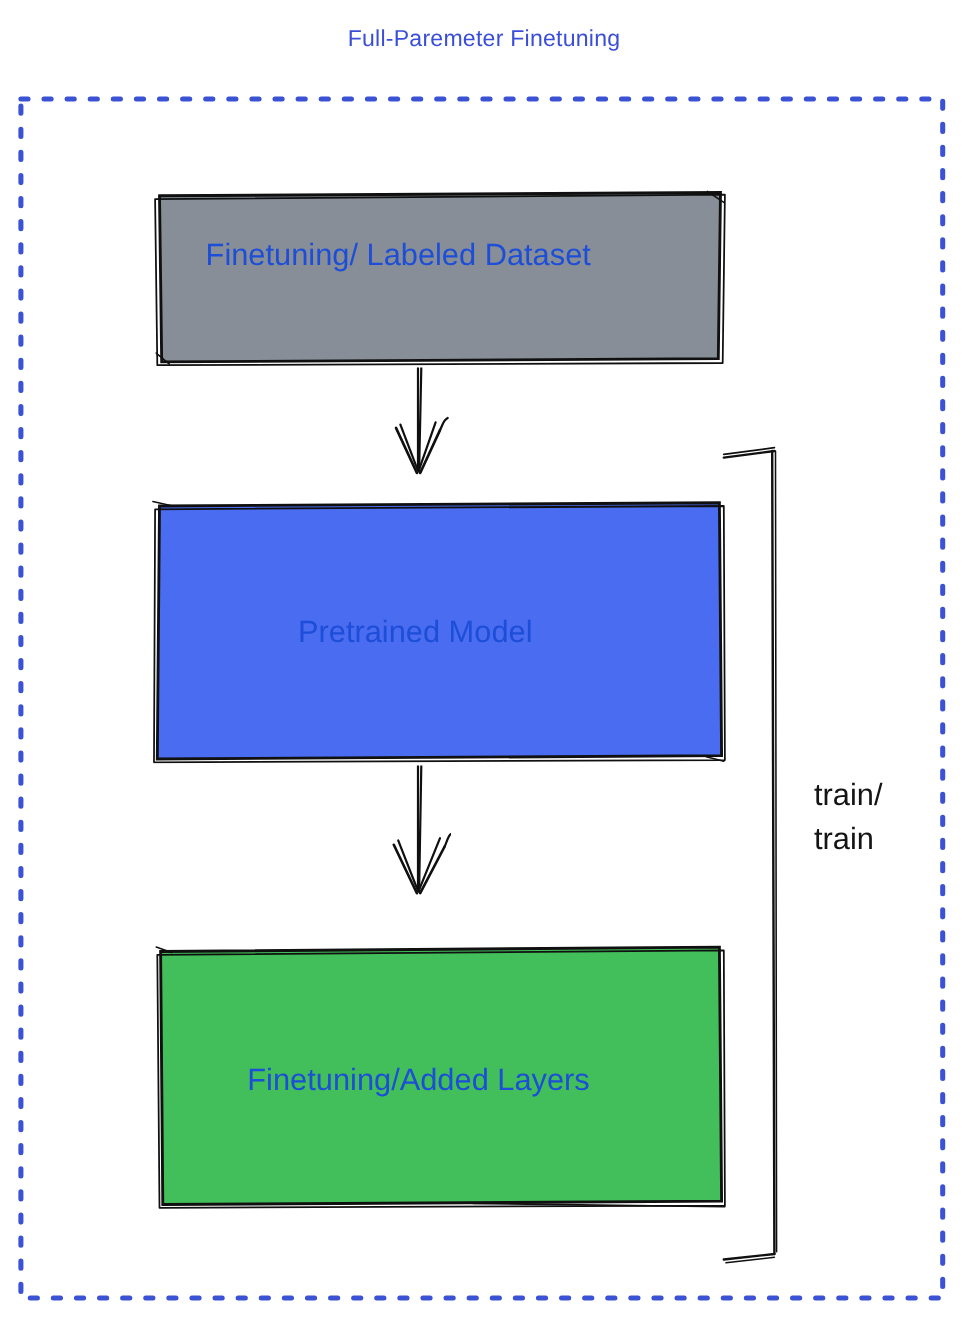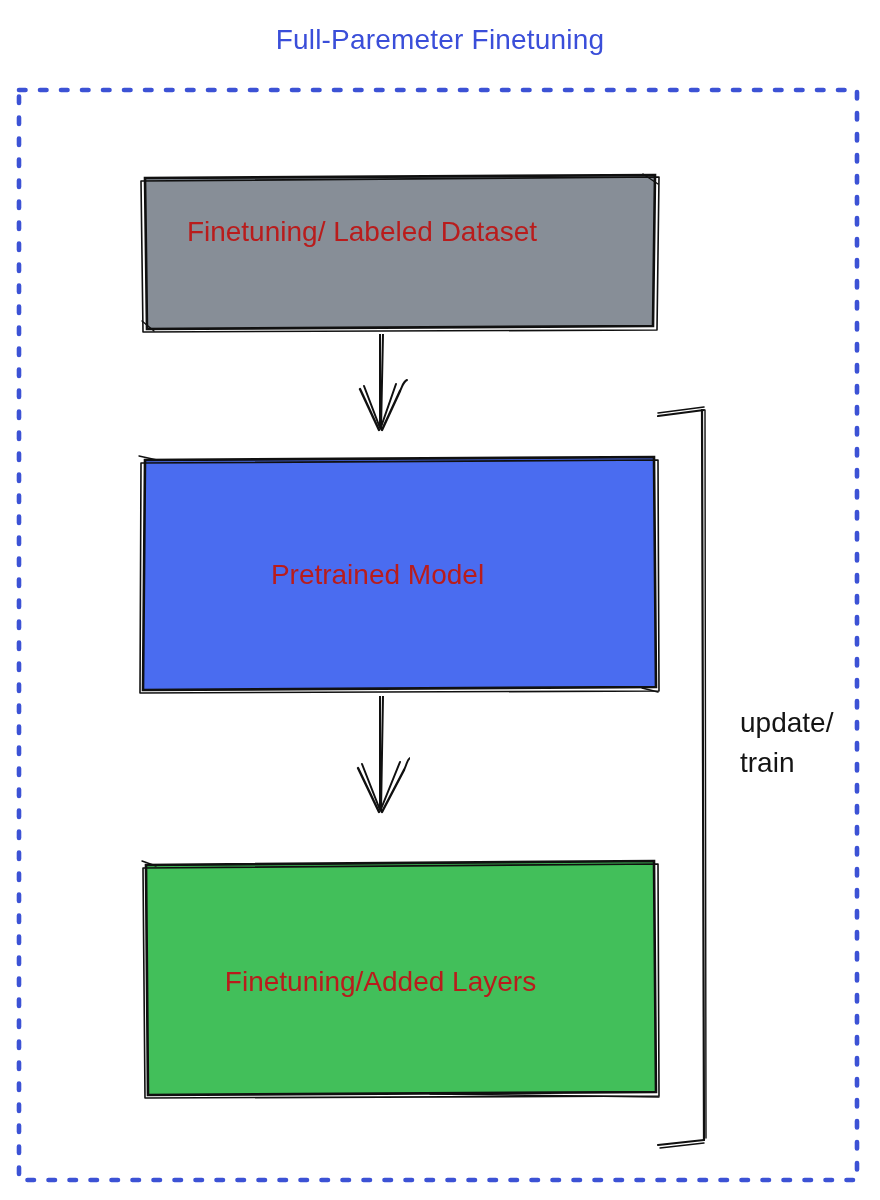--- a/index.html
+++ b/index.html
@@ -14,21 +14,21 @@
     height: 1200px;
     background: #ffffff;
     overflow: hidden;
   }
   .title {
     position: absolute;
     top: 24px;
     left: 0;
     width: 880px;
     text-align: center;
-    font-size: 28px;
+    font-size: 21px;
     font-weight: 500;
     letter-spacing: 0.2px;
     color: #3a4ed9;
   }
   .dashed-frame {
     position: absolute;
     left: 16px;
     top: 87px;
     width: 844px;
     height: 1096px;
@@ -42,21 +42,21 @@
     width: 100%; height: 100%;
   }
   .box .box-label {
     position: absolute;
     left: 0; top: 0;
     width: 100%; height: 100%;
     display: flex;
     align-items: center;
     justify-content: center;
     font-size: 28px;
-    color: #b91c1c;
+    color: #1d4ed8;
     white-space: nowrap;
   }
   .box-gray  { left: 138px; top: 171px; width: 524px; height: 162px; }
   .box-blue  { left: 137px; top: 452px; width: 525px; height: 242px; }
   .box-green { left: 140px; top: 856px; width: 521px; height: 243px; }
   .box-gray  .box-label { transform: translate(-38px, -20px); }
   .box-blue  .box-label { transform: translate(-22px, 2px); text-align: right; }
   .box-green .box-label { transform: translate(-20px, 4px); }
   .arrow {
     position: absolute;
@@ -149,17 +149,17 @@
   <svg class="bracket" viewBox="0 0 70 752">
     <path class="ink" d="M8,16 L54,10" stroke-width="2.2"></path>
     <path class="ink" d="M8,13 L54,7" stroke-width="1.6"></path>
     <path class="ink" d="M52,10 L54,740" stroke-width="2.2"></path>
     <path class="ink" d="M55,10 L56,738" stroke-width="1.4"></path>
     <path class="ink" d="M54,740 L8,745" stroke-width="2.2"></path>
     <path class="ink" d="M54,743 L10,748" stroke-width="1.4"></path>
   </svg>
 
   <div class="bracket-label">
-    <span>update/</span>
+    <span>train/</span>
     <span>train</span>
   </div>
 
 </div>
 
 </body></html>

